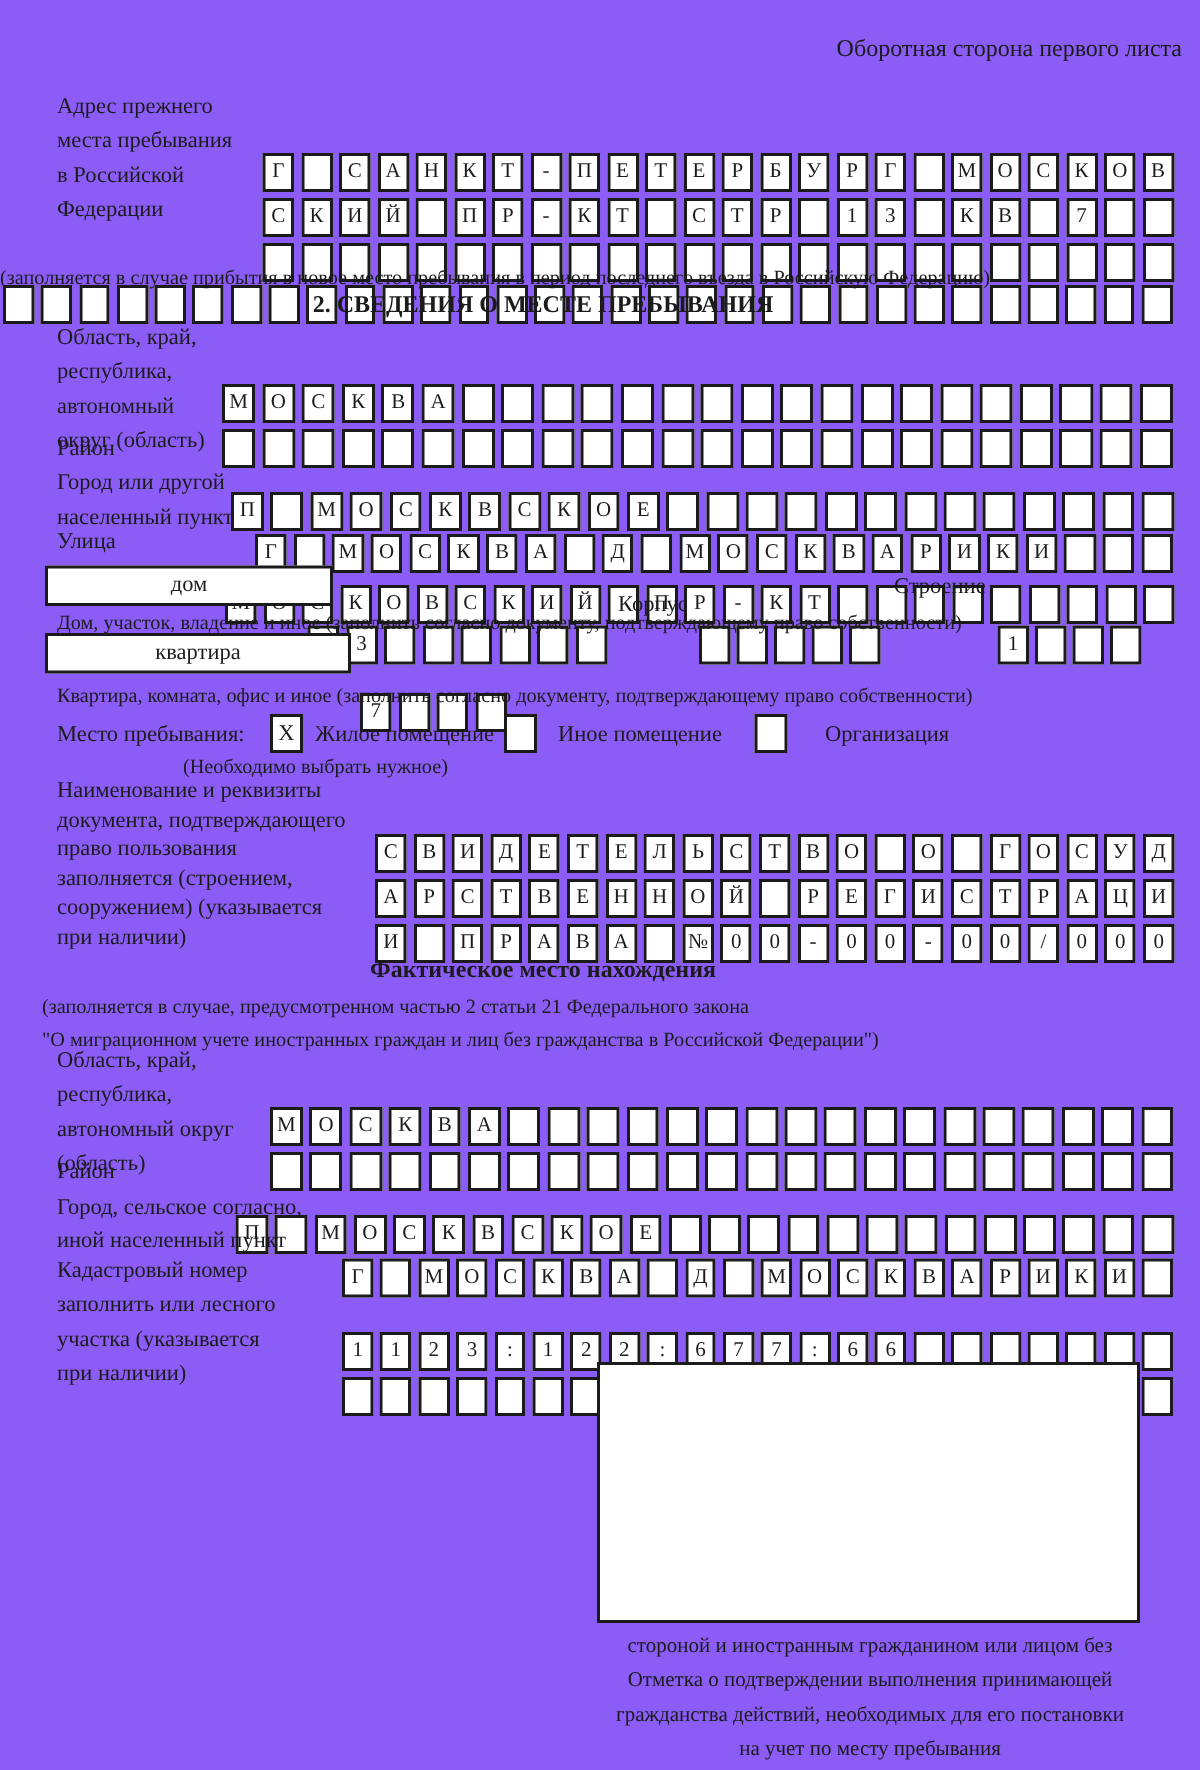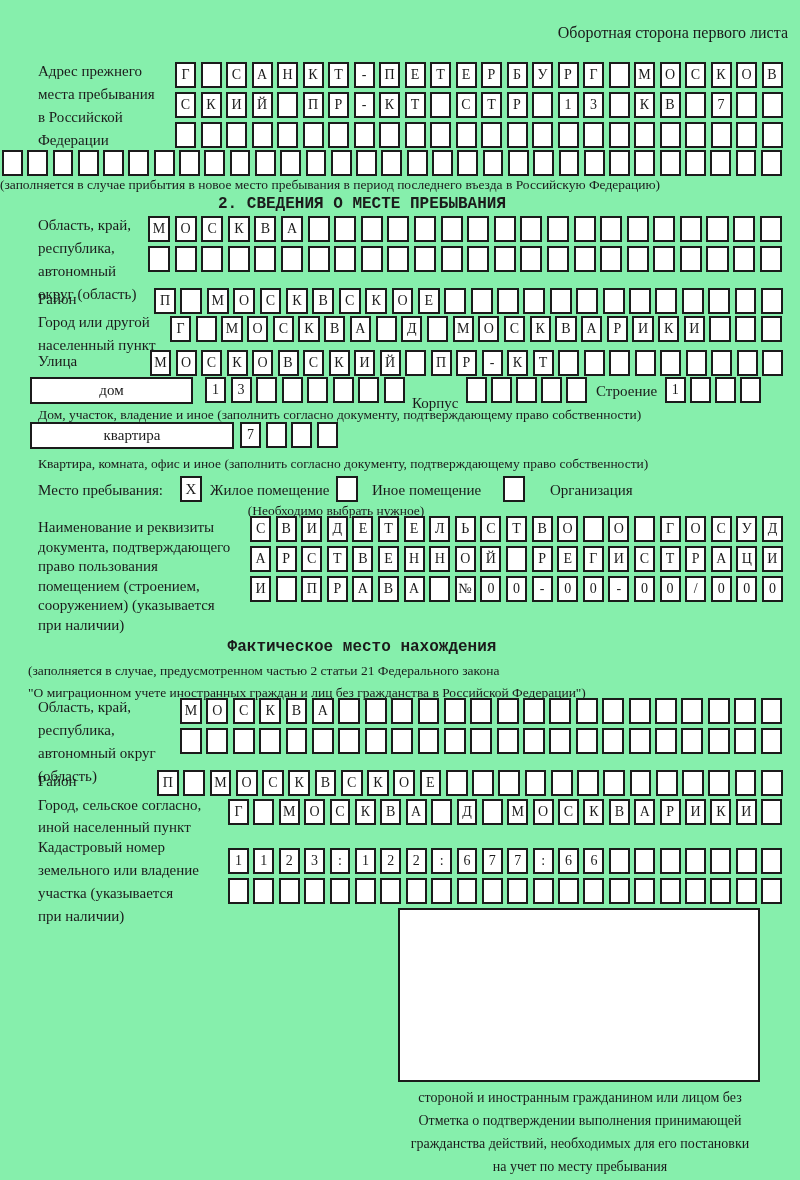--- a/index.html
+++ b/index.html
@@ -1,25 +1,25 @@
 <!DOCTYPE html>
 <html><head>
 <meta charset="utf-8">
 <style>
   html,body{margin:0;padding:0;background:#fff;}
-  .page{position:relative;width:800px;height:1180px;background:#86efac;overflow:hidden;
+  .page{position:relative;width:800px;height:1180px;background:#8b5cf6;overflow:hidden;
         font-family:"Liberation Serif","DejaVu Serif",serif;color:#1b1b1b;}
   .abs{position:absolute;}
   .hdr{font-size:16px;}
-  .title{font-weight:bold;font-size:16px;text-align:center;width:724px;left:0;font-family:Liberation Mono, monospace;}
+  .title{font-weight:bold;font-size:16px;text-align:center;width:724px;left:0;}
   .lbl{font-size:15px;line-height:23px;white-space:nowrap;}
   .tight{line-height:19.5px;}
   .note{font-size:13.5px;white-space:nowrap;}
   .center{text-align:left;width:800px;left:0;white-space:normal;}
-  .row{white-space:nowrap;height:26px;}
+  .row{white-space:nowrap;height:26px;margin-top:40px;}
   .cell{display:inline-block;box-sizing:border-box;width:var(--w,21px);height:26px;
         margin-right:var(--g,4.5px);border:2px solid #1b1b1b;background:#fff;
         text-align:center;font-size:14px;line-height:22px;vertical-align:top;}
   .widebox{box-sizing:border-box;border:2px solid #1b1b1b;height:27px;text-align:center;
         font-size:15px;line-height:23px;background:#fff;}
   .cbox{display:inline-block;box-sizing:border-box;width:22px;height:26px;border:2px solid #1b1b1b;
         text-align:center;font-size:15px;line-height:22px;background:#fff;}
   .stamp{box-sizing:border-box;border:2px solid #1b1b1b;background:#fff;}
   .cap{font-size:14px;line-height:23px;text-align:center;}
   .ln{white-space:nowrap;}
@@ -60,46 +60,46 @@
 
   <div class="abs lbl" style="left:38px;top:311px">
       <div class="ln">Город или другой</div>
       <div class="ln">населенный пункт</div>
     </div>
   <div class="abs row" style="left:170px;top:316px;--w:21.2px;--g:4.5px"><span class="cell">Г</span><span class="cell"></span><span class="cell">М</span><span class="cell">О</span><span class="cell">С</span><span class="cell">К</span><span class="cell">В</span><span class="cell">А</span><span class="cell"></span><span class="cell">Д</span><span class="cell"></span><span class="cell">М</span><span class="cell">О</span><span class="cell">С</span><span class="cell">К</span><span class="cell">В</span><span class="cell">А</span><span class="cell">Р</span><span class="cell">И</span><span class="cell">К</span><span class="cell">И</span><span class="cell"></span><span class="cell"></span><span class="cell"></span></div>
 
   <div class="abs lbl" style="left:38px;top:350px">Улица</div>
   <div class="abs row" style="left:150px;top:350px;--w:21px;--g:4.5px"><span class="cell">М</span><span class="cell">О</span><span class="cell">С</span><span class="cell">К</span><span class="cell">О</span><span class="cell">В</span><span class="cell">С</span><span class="cell">К</span><span class="cell">И</span><span class="cell">Й</span><span class="cell"></span><span class="cell">П</span><span class="cell">Р</span><span class="cell">-</span><span class="cell">К</span><span class="cell">Т</span><span class="cell"></span><span class="cell"></span><span class="cell"></span><span class="cell"></span><span class="cell"></span><span class="cell"></span><span class="cell"></span><span class="cell"></span><span class="cell"></span></div>
 
-  <div class="abs widebox" style="left:30px;top:377px;width:163px">дом</div>
+  <div class="abs widebox" style="left:30px;top:377px;width:192px">дом</div>
   <div class="abs row" style="left:205px;top:377px;--w:21px;--g:4.5px"><span class="cell">1</span><span class="cell">3</span><span class="cell"></span><span class="cell"></span><span class="cell"></span><span class="cell"></span><span class="cell"></span><span class="cell"></span></div>
   <div class="abs lbl" style="left:412px;top:392px">Корпус</div>
   <div class="abs row" style="left:466px;top:377px;--w:20.5px;--g:4.5px"><span class="cell"></span><span class="cell"></span><span class="cell"></span><span class="cell"></span><span class="cell"></span></div>
   <div class="abs lbl" style="left:596px;top:380px">Строение</div>
   <div class="abs row" style="left:665px;top:377px;--w:20.5px;--g:4.5px"><span class="cell">1</span><span class="cell"></span><span class="cell"></span><span class="cell"></span></div>
   <div class="abs note" style="left:38px;top:407px">Дом, участок, владение и иное (заполнить согласно документу, подтверждающему право собственности)</div>
 
   <div class="abs widebox" style="left:30px;top:422px;width:204px">квартира</div>
   <div class="abs row" style="left:240px;top:422px;--w:21px;--g:4.5px"><span class="cell">7</span><span class="cell"></span><span class="cell"></span><span class="cell"></span></div>
   <div class="abs note" style="left:38px;top:456px">Квартира, комната, офис и иное (заполнить согласно документу, подтверждающему право собственности)</div>
 
   <div class="abs lbl" style="left:38px;top:479px">Место пребывания:</div>
   <span class="abs cbox" style="left:180px;top:476px">X</span>
   <div class="abs lbl" style="left:210px;top:479px">Жилое помещение</div>
   <span class="abs cbox" style="left:336px;top:476px"></span>
   <div class="abs lbl" style="left:372px;top:479px">Иное помещение</div>
   <span class="abs cbox" style="left:503px;top:476px"></span>
   <div class="abs lbl" style="left:550px;top:479px">Организация</div>
-  <div class="abs note" style="left:136px;top:503px;width:400px;text-align:center">(Необходимо выбрать нужное)</div>
+  <div class="abs note" style="left:122px;top:503px;width:400px;text-align:left">(Необходимо выбрать нужное)</div>
 
   <div class="abs lbl tight" style="left:38px;top:518px">
       <div class="ln">Наименование и реквизиты</div>
       <div class="ln">документа, подтверждающего</div>
       <div class="ln">право пользования</div>
-      <div class="ln">помещением (строением,</div>
+      <div class="ln">заполняется (строением,</div>
       <div class="ln">сооружением) (указывается</div>
       <div class="ln">при наличии)</div>
     </div>
   <div class="abs row" style="left:250px;top:516px;--w:21.1px;--g:4.5px"><span class="cell">С</span><span class="cell">В</span><span class="cell">И</span><span class="cell">Д</span><span class="cell">Е</span><span class="cell">Т</span><span class="cell">Е</span><span class="cell">Л</span><span class="cell">Ь</span><span class="cell">С</span><span class="cell">Т</span><span class="cell">В</span><span class="cell">О</span><span class="cell"></span><span class="cell">О</span><span class="cell"></span><span class="cell">Г</span><span class="cell">О</span><span class="cell">С</span><span class="cell">У</span><span class="cell">Д</span></div>
   <div class="abs row" style="left:250px;top:546px;--w:21.1px;--g:4.5px"><span class="cell">А</span><span class="cell">Р</span><span class="cell">С</span><span class="cell">Т</span><span class="cell">В</span><span class="cell">Е</span><span class="cell">Н</span><span class="cell">Н</span><span class="cell">О</span><span class="cell">Й</span><span class="cell"></span><span class="cell">Р</span><span class="cell">Е</span><span class="cell">Г</span><span class="cell">И</span><span class="cell">С</span><span class="cell">Т</span><span class="cell">Р</span><span class="cell">А</span><span class="cell">Ц</span><span class="cell">И</span></div>
   <div class="abs row" style="left:250px;top:576px;--w:21.1px;--g:4.5px"><span class="cell">И</span><span class="cell"></span><span class="cell">П</span><span class="cell">Р</span><span class="cell">А</span><span class="cell">В</span><span class="cell">А</span><span class="cell"></span><span class="cell">№</span><span class="cell">0</span><span class="cell">0</span><span class="cell">-</span><span class="cell">0</span><span class="cell">0</span><span class="cell">-</span><span class="cell">0</span><span class="cell">0</span><span class="cell">/</span><span class="cell">0</span><span class="cell">0</span><span class="cell">0</span></div>
 
   <div class="abs title" style="top:638px">Фактическое место нахождения</div>
   <div class="abs note center" style="top:660px;line-height:22px">
       <div class="ln">(заполняется в случае, предусмотренном частью 2 статьи 21 Федерального закона</div>
@@ -119,21 +119,21 @@
   <div class="abs row" style="left:157px;top:770px;--w:21.75px;--g:4.5px"><span class="cell">П</span><span class="cell"></span><span class="cell">М</span><span class="cell">О</span><span class="cell">С</span><span class="cell">К</span><span class="cell">В</span><span class="cell">С</span><span class="cell">К</span><span class="cell">О</span><span class="cell">Е</span><span class="cell"></span><span class="cell"></span><span class="cell"></span><span class="cell"></span><span class="cell"></span><span class="cell"></span><span class="cell"></span><span class="cell"></span><span class="cell"></span><span class="cell"></span><span class="cell"></span><span class="cell"></span><span class="cell"></span></div>
 
   <div class="abs lbl" style="left:38px;top:794px;line-height:22px">
       <div class="ln">Город, сельское согласно,</div>
       <div class="ln">иной населенный пункт</div>
     </div>
   <div class="abs row" style="left:228px;top:799px;--w:20.9px;--g:4.5px"><span class="cell">Г</span><span class="cell"></span><span class="cell">М</span><span class="cell">О</span><span class="cell">С</span><span class="cell">К</span><span class="cell">В</span><span class="cell">А</span><span class="cell"></span><span class="cell">Д</span><span class="cell"></span><span class="cell">М</span><span class="cell">О</span><span class="cell">С</span><span class="cell">К</span><span class="cell">В</span><span class="cell">А</span><span class="cell">Р</span><span class="cell">И</span><span class="cell">К</span><span class="cell">И</span><span class="cell"></span></div>
 
   <div class="abs lbl" style="left:38px;top:836px">
       <div class="ln">Кадастровый номер</div>
-      <div class="ln">земельного или владение</div>
+      <div class="ln">заполнить или лесного</div>
       <div class="ln">участка (указывается</div>
       <div class="ln">при наличии)</div>
     </div>
   <div class="abs row" style="left:228px;top:848px;--w:20.9px;--g:4.5px"><span class="cell">1</span><span class="cell">1</span><span class="cell">2</span><span class="cell">3</span><span class="cell">:</span><span class="cell">1</span><span class="cell">2</span><span class="cell">2</span><span class="cell">:</span><span class="cell">6</span><span class="cell">7</span><span class="cell">7</span><span class="cell">:</span><span class="cell">6</span><span class="cell">6</span><span class="cell"></span><span class="cell"></span><span class="cell"></span><span class="cell"></span><span class="cell"></span><span class="cell"></span><span class="cell"></span></div>
   <div class="abs row" style="left:228px;top:878px;--w:20.9px;--g:4.5px"><span class="cell"></span><span class="cell"></span><span class="cell"></span><span class="cell"></span><span class="cell"></span><span class="cell"></span><span class="cell"></span><span class="cell"></span><span class="cell"></span><span class="cell"></span><span class="cell"></span><span class="cell"></span><span class="cell"></span><span class="cell"></span><span class="cell"></span><span class="cell"></span><span class="cell"></span><span class="cell"></span><span class="cell"></span><span class="cell"></span><span class="cell"></span><span class="cell"></span></div>
 
   <div class="abs stamp" style="left:398px;top:908px;width:362px;height:174px"></div>
   <div class="abs cap" style="left:388px;top:1086px;width:384px">
       <div class="ln">стороной и иностранным гражданином или лицом без</div>
       <div class="ln">Отметка о подтверждении выполнения принимающей</div>

